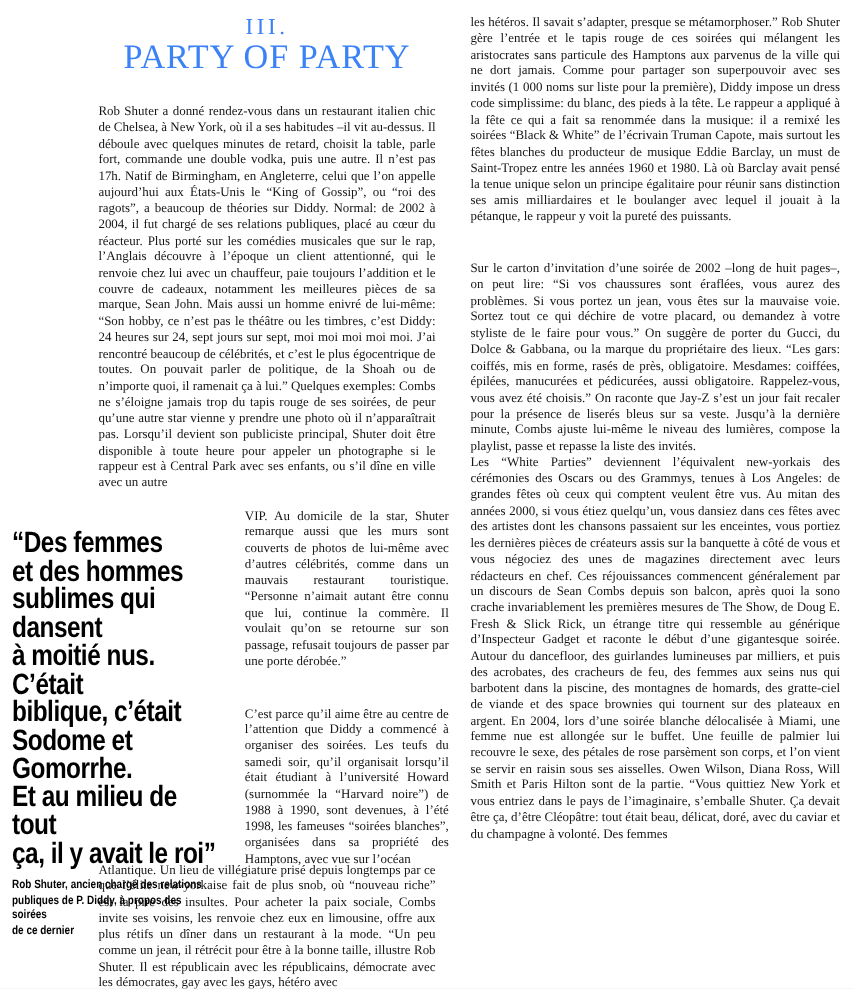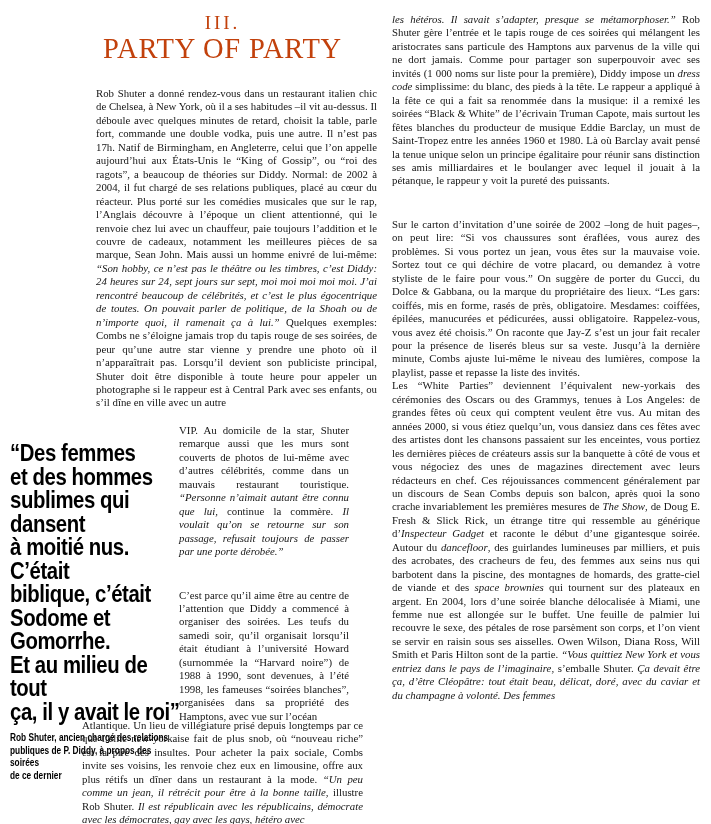--- a/index.html
+++ b/index.html
@@ -2,31 +2,31 @@
 <html lang="fr"><head>
 <meta charset="utf-8">
 <style>
   html,body { margin:0; padding:0; background:#e9e9e9; }
   .page {
     position:relative; width:711px; height:824px; margin:0 auto;
     background:#ffffff; overflow:hidden;
     -webkit-font-smoothing:antialiased;
   }
   .serif { font-family:"Liberation Serif", serif; color:#151515; }
-  .title-block { position:absolute; left:82px; top:12px; width:281px; text-align:center; color:#c2410c; }
+  .title-block { position:absolute; left:82px; top:12px; width:281px; text-align:center; color:#3b82f6; }
   .title-roman { font-size:19px; letter-spacing:3px; line-height:22px; }
   .title-main  { font-size:28.5px; letter-spacing:0.8px; line-height:30px; white-space:nowrap; }
 
   .textblock { position:absolute; font-size:10.8px; line-height:13.45px; text-align:justify; }
   .textblock p { margin:0; }
   .textblock p.gap { margin-top:30px; }
-  .it { font-style:italic; }
+  .it { }
 
-  .block-a  { left:96px;  top:87px;  width:281px; }
-  .block-b  { left:179px; top:424px; width:170px; }
+  .block-a  { left:82px;  top:87px;  width:281px; }
+  .block-b  { left:204px; top:424px; width:170px; }
   .block-c  { left:82px;  top:719px; width:281px; }
   .col-right{ left:392px; top:13px;  width:308px; }
 
   .pullquote {
     position:absolute; left:10px; top:441px; width:208px;
     transform:scaleX(0.83); transform-origin:top left;
     font-family:"Liberation Sans", sans-serif; font-weight:700; color:#000000;
   }
   .pq-text { font-size:24.5px; line-height:23.5px; letter-spacing:-0.5px; white-space:pre-line; }
   .pq-attr { margin-top:9px; font-size:10px; line-height:12.6px; white-space:pre-line; }

